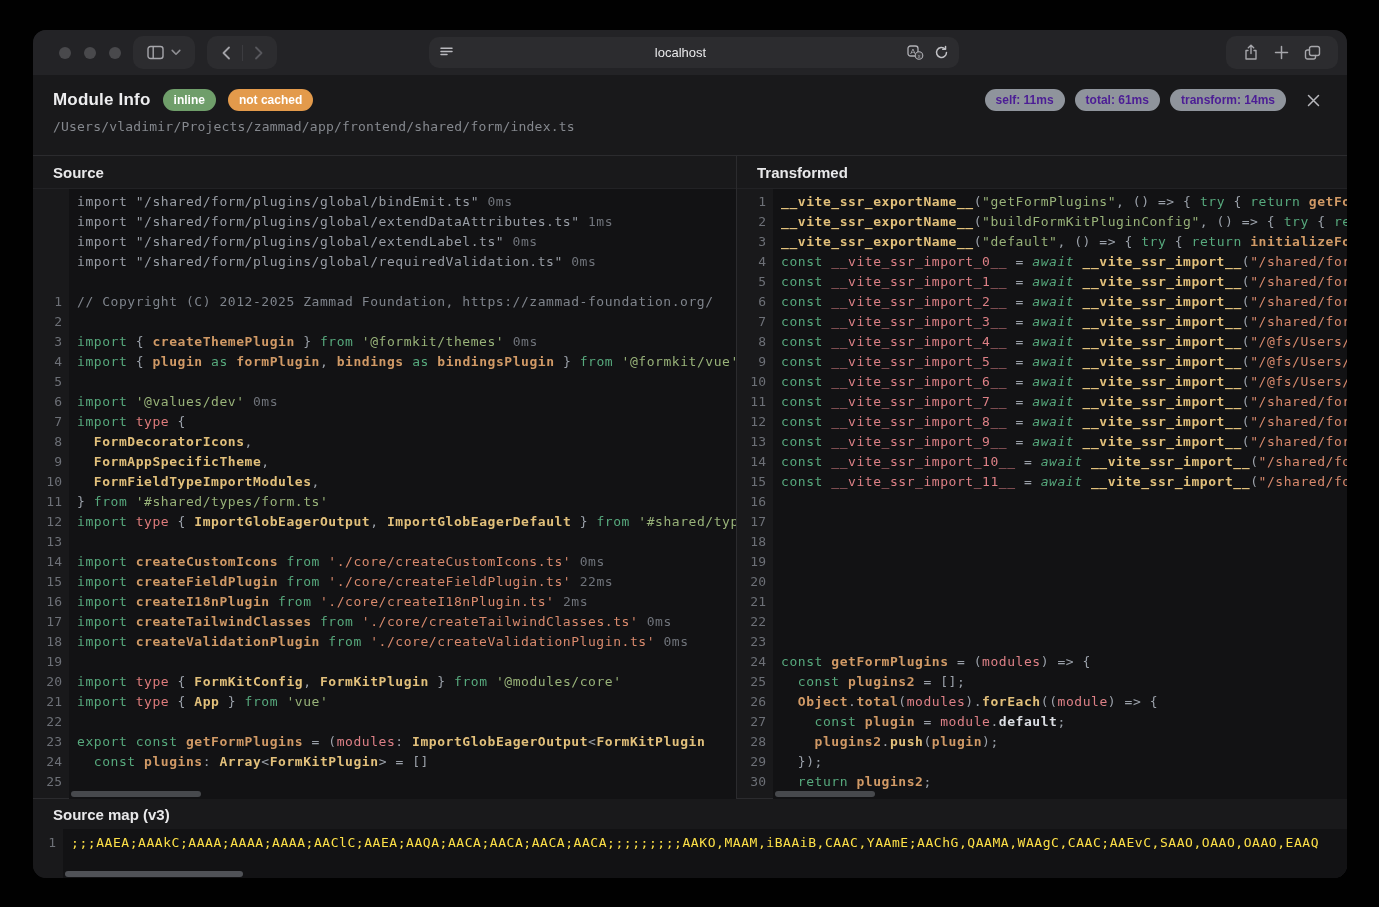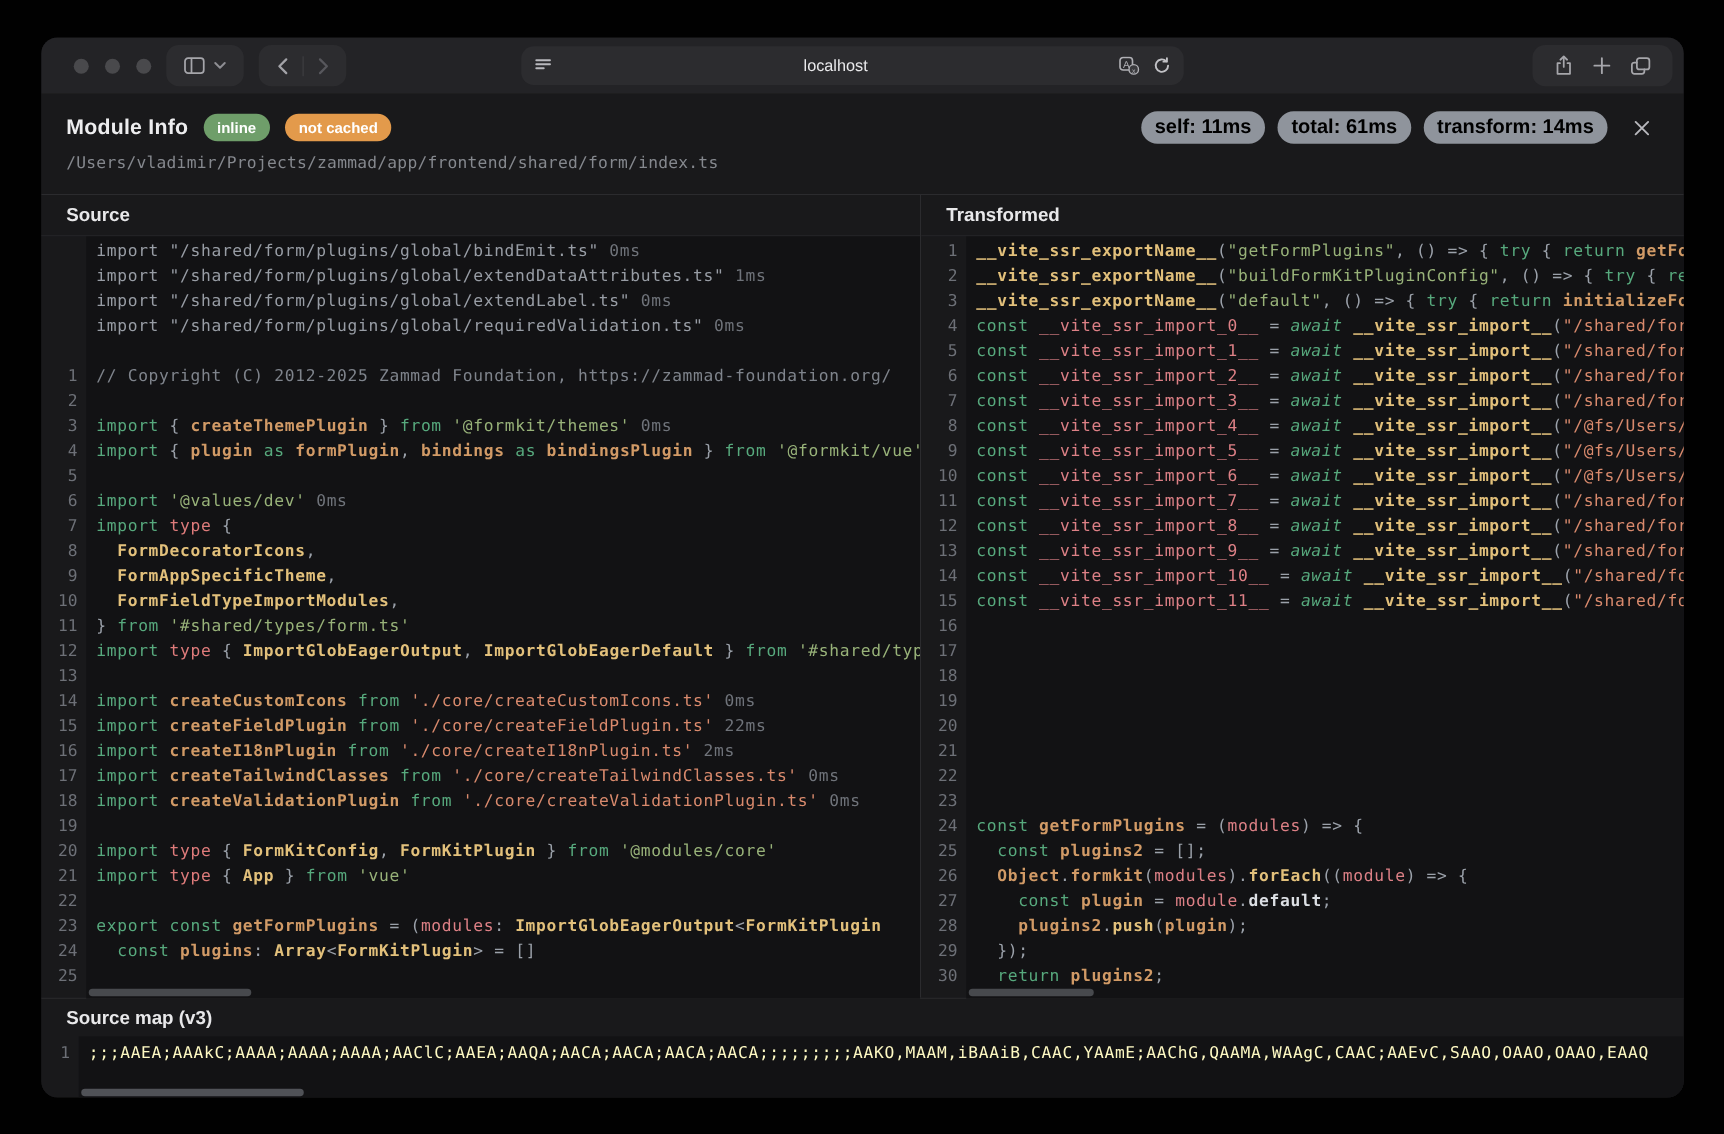--- a/index.html
+++ b/index.html
@@ -12,36 +12,36 @@
   
   .toolbar { position:relative; height:45px; background:#232326; }
   .traffic { position:absolute; left:26px; top:0; height:45px; display:flex; align-items:center; gap:13px; }
   .tl { width:12px; height:12px; border-radius:50%; background:#49494c; display:inline-block; }
   .pill { position:absolute; top:6px; height:33px; background:#2c2c2f; border-radius:10px;
           display:flex; align-items:center; justify-content:center; }
   .pill-sidebar { left:100px; width:62px; gap:7px; }
   .pill-nav { left:174px; width:70px; gap:0; }
   .navsep { width:1px; height:16px; background:#3c3c40; margin:0 7px; }
   .navbtn { display:flex; align-items:center; justify-content:center; width:18px; height:18px; }
-  .addressbar { position:absolute; left:384px; top:7px; width:530px; height:31px; background:#2c2c2f;
+  .addressbar { position:absolute; left:396px; top:7px; width:530px; height:31px; background:#2c2c2f;
                 border-radius:10px; display:flex; align-items:center; padding:0 10px; }
   .addr-left { display:flex; align-items:center; }
   .addr-url { flex:1; text-align:center; color:#e9e9eb; font-size:13px; }
   .addr-right { display:flex; align-items:center; gap:10px; }
   .pill-actions { left:1193px; width:112px; gap:0; justify-content:space-around; padding:0 10px; }
 
   
   .modhead { position:relative; height:80px; background:#19191b; padding:14px 20px 0 20px; }
   .mh-row { display:flex; align-items:center; }
   .mh-title { font-size:17px; font-weight:700; color:#ededef; letter-spacing:.2px; }
   .badge { margin-left:12px; font-size:12px; font-weight:700; color:#fff; padding:4px 11px; border-radius:999px; }
   .badge-inline { background:#6f9e6a; }
   .badge-notcached { background:#e39a4b; }
   .mh-spacer { flex:1; }
-  .tpill { background:#8f949c; color:#000000; font-size:16px; font-weight:700; padding:4px 11px;
+  .tpill { background:#8f949c; color:#4c1d95; font-size:12px; font-weight:700; padding:4px 11px;
            border-radius:999px; margin-left:10px; }
   .mh-close { margin-left:20px; margin-right:6px; cursor:default; display:flex; align-items:center; }
   .mh-path { margin-top:8px; font-family:"DejaVu Sans Mono", monospace; font-size:13px; color:#85888e;
              letter-spacing:.2px; }
 
   
   .panels { display:flex; height:643px; border-top:1px solid #2b2b2e; }
   .panel { height:100%; background:#19191b; }
   .panel-source { width:704px; border-right:1px solid #2b2b2e; }
   .panel-transformed { flex:1; }
@@ -62,21 +62,21 @@
   .tk-kw2 { color:#de7b7b; }
   .tk-fn  { color:#d19a66; font-weight:700; }
   .tk-ty  { color:#e2c07b; font-weight:700; }
   .tk-str { color:#98b279; }
   .tk-lnk { color:#d98a6d; }
   .tk-var { color:#dd8086; }
   .tk-pun { color:#9ba1aa; }
   .tk-cmt { color:#7f848c; }
   .tk-ms  { color:#6f737a; }
   .tk-dep { color:#989da5; }
-  .tk-map { color:#fef9c3; }
+  .tk-map { color:#fde047; }
   .tk-wht { color:#dcdfe4; font-weight:700; }
   .tk-meth{ color:#e2c07b; font-weight:700; }
 
   
   .hthumb { position:absolute; bottom:2px; left:2px; height:6px; border-radius:3px; background:#47494d; }
   .hthumb-src { width:130px; }
   .hthumb-tr  { width:100px; }
   .hthumb-map { width:178px; background:#505257; }
 
   
@@ -326,21 +326,21 @@
                 <div class="cl">&nbsp;</div>
                 <div class="cl">&nbsp;</div>
                 <div class="cl">&nbsp;</div>
                 <div class="cl">&nbsp;</div>
                 <div class="cl">&nbsp;</div>
                 <div class="cl">&nbsp;</div>
                 <div class="cl">&nbsp;</div>
                 <div class="cl">&nbsp;</div>
                 <div class="cl"><span class="tk-kw">const</span><span class="tk-fn"> getFormPlugins</span><span class="tk-pun"> = (</span><span class="tk-var">modules</span><span class="tk-pun">) =&gt; {</span></div>
                 <div class="cl"><span class="tk-pun">  </span><span class="tk-kw">const</span><span class="tk-fn"> plugins2</span><span class="tk-pun"> = [];</span></div>
-                <div class="cl"><span class="tk-pun">  </span><span class="tk-fn">Object</span><span class="tk-pun">.</span><span class="tk-fn">formkit</span><span class="tk-pun">(</span><span class="tk-var">modules</span><span class="tk-pun">).</span><span class="tk-meth">forEach</span><span class="tk-pun">((</span><span class="tk-var">module</span><span class="tk-pun">) =&gt; {</span></div>
+                <div class="cl"><span class="tk-pun">  </span><span class="tk-fn">Object</span><span class="tk-pun">.</span><span class="tk-fn">total</span><span class="tk-pun">(</span><span class="tk-var">modules</span><span class="tk-pun">).</span><span class="tk-meth">forEach</span><span class="tk-pun">((</span><span class="tk-var">module</span><span class="tk-pun">) =&gt; {</span></div>
                 <div class="cl"><span class="tk-pun">    </span><span class="tk-kw">const</span><span class="tk-fn"> plugin</span><span class="tk-pun"> = </span><span class="tk-var">module</span><span class="tk-pun">.</span><span class="tk-wht">default</span><span class="tk-pun">;</span></div>
                 <div class="cl"><span class="tk-pun">    </span><span class="tk-fn">plugins2</span><span class="tk-pun">.</span><span class="tk-meth">push</span><span class="tk-pun">(</span><span class="tk-fn">plugin</span><span class="tk-pun">);</span></div>
                 <div class="cl"><span class="tk-pun">  });</span></div>
                 <div class="cl"><span class="tk-pun">  </span><span class="tk-kw">return</span><span class="tk-fn"> plugins2</span><span class="tk-pun">;</span></div>
               </div>
           </div>
         </div>
       </div>
     </div>
 

